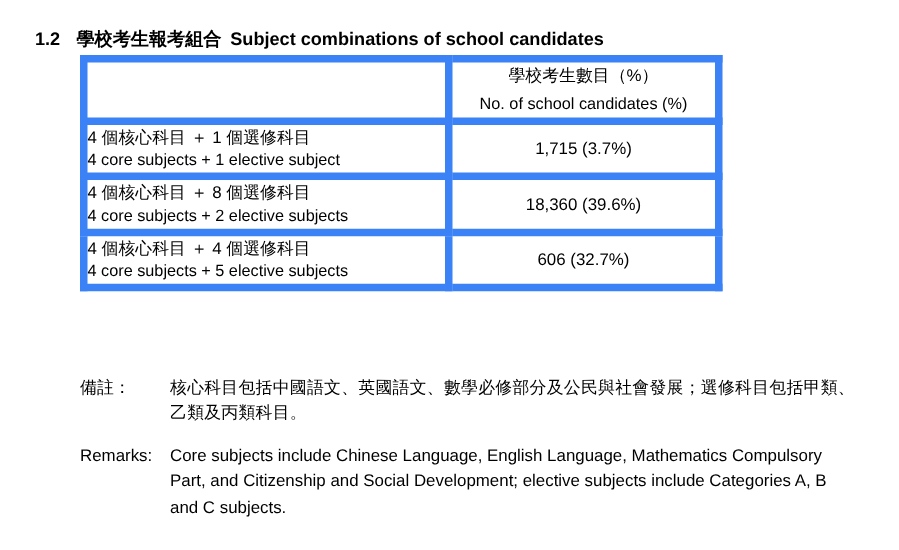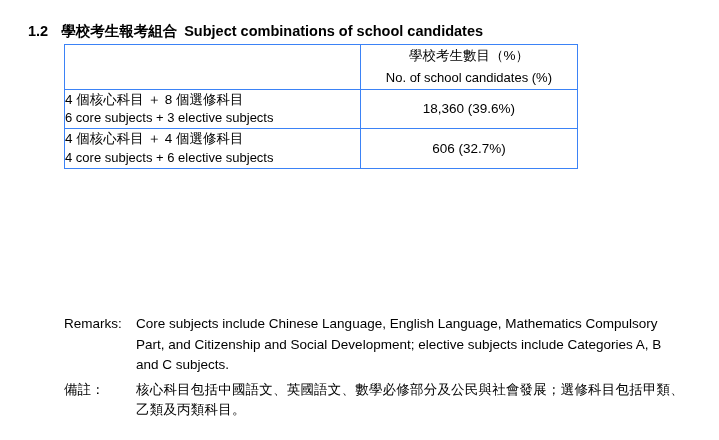--- a/index.html
+++ b/index.html
@@ -36,21 +36,21 @@
     margin-right: 7px;
   }
   table.combo {
     position: absolute;
     left: 64px;
     top: 44px;
     border-collapse: collapse;
     table-layout: fixed;
   }
   table.combo td {
-    border: 1px solid #3b82f6;
+    border: 6px solid #3b82f6;
     padding: 0;
     vertical-align: middle;
   }
   td.label-cell {
     width: 338px;
     padding: 7px 0 7px 7px;
     font-size: 13.5px;
     line-height: 1.45;
   }
   td.value-cell {
@@ -119,44 +119,51 @@
   <table class="combo">
     <tbody>
       <tr>
         <td class="blank-cell"></td>
         <td class="header-cell">
           <div class="zh-line">學校考生數目（%）</div>
           <div class="en-line">No. of school candidates (%)</div>
         </td>
       </tr>
 
+      <tr>
+        <td class="label-cell">
+          <div class="zh-line">4 個核心科目 ＋ 1 個選修科目</div>
+          <div class="en-line">4 core subjects + 1 elective subject</div>
+        </td>
+        <td class="value-cell">1,715 (3.7%)</td>
+      </tr>
 
 
       <tr>
         <td class="label-cell">
           <div class="zh-line">4 個核心科目 ＋ 8 個選修科目</div>
-          <div class="en-line">6 core subjects + 3 elective subjects</div>
+          <div class="en-line">4 core subjects + 2 elective subjects</div>
         </td>
         <td class="value-cell">18,360 (39.6%)</td>
       </tr>
 
       <tr>
         <td class="label-cell">
           <div class="zh-line">4 個核心科目 ＋ 4 個選修科目</div>
-          <div class="en-line">4 core subjects + 6 elective subjects</div>
+          <div class="en-line">4 core subjects + 5 elective subjects</div>
         </td>
         <td class="value-cell">606 (32.7%)</td>
       </tr>
     </tbody>
   </table>
 
   <div class="notes">
+    <div class="note-row zh">
+      <div class="note-label">備註：</div>
+      <div class="note-body">核心科目包括中國語文、英國語文、數學必修部分及公民與社會發展；選修科目包括甲類、乙類及丙類科目。</div>
+    </div>
     <div class="note-row en">
       <div class="note-label">Remarks:</div>
       <div class="note-body">Core subjects include Chinese Language, English Language, Mathematics Compulsory Part, and Citizenship and Social Development; elective subjects include Categories A, B and C subjects.</div>
-    </div>
-    <div class="note-row zh">
-      <div class="note-label">備註：</div>
-      <div class="note-body">核心科目包括中國語文、英國語文、數學必修部分及公民與社會發展；選修科目包括甲類、乙類及丙類科目。</div>
     </div>
   </div>
 
 </div>
 
 </body></html>

